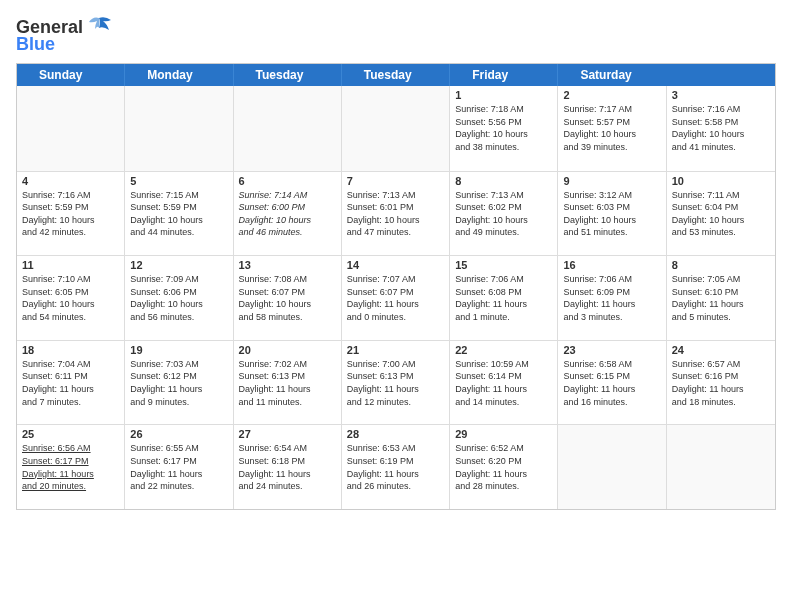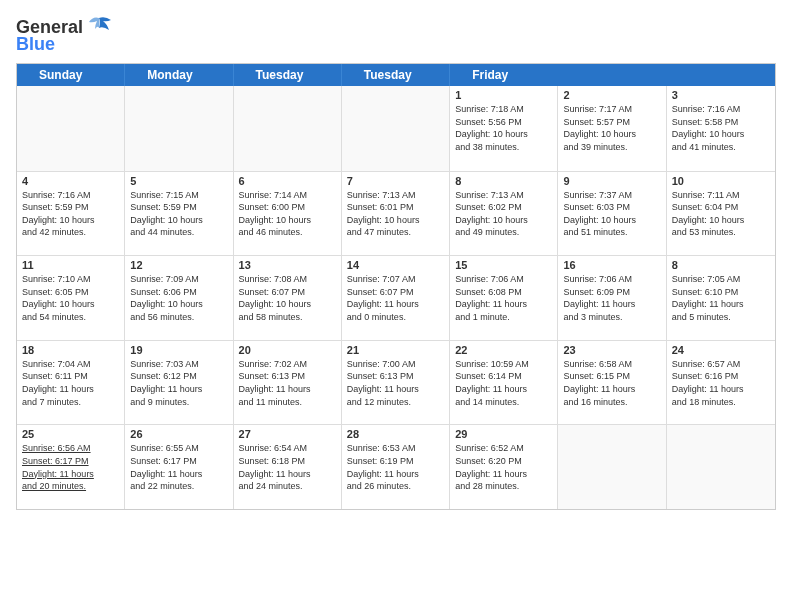--- a/index.html
+++ b/index.html
@@ -121,20 +121,21 @@
     </div>
   </div>
 
   <div class="calendar">
     <div class="cal-header" id="cal-header">
         <div class="cal-header-cell">Sunday</div>
         <div class="cal-header-cell">Monday</div>
         <div class="cal-header-cell">Tuesday</div>
         <div class="cal-header-cell">Tuesday</div>
         <div class="cal-header-cell">Friday</div>
+        <div class="cal-header-cell">Saturday</div>
       </div>
     <div class="cal-body" id="cal-body">
         <div class="cal-row">
           <div class="cal-cell empty"></div>
           <div class="cal-cell empty"></div>
           <div class="cal-cell empty"></div>
           <div class="cal-cell empty"></div>
           <div class="cal-cell">
             <div class="day-num">1</div>
             <div class="cell-info" style="white-space: pre-line;">Sunrise: 7:18 AM
@@ -167,42 +168,42 @@
           </div>
           <div class="cal-cell">
             <div class="day-num">5</div>
             <div class="cell-info" style="white-space: pre-line;">Sunrise: 7:15 AM
 Sunset: 5:59 PM
 Daylight: 10 hours
 and 44 minutes.</div>
           </div>
           <div class="cal-cell">
             <div class="day-num">6</div>
-            <div class="cell-info" style="white-space: pre-line;">Sunrise: 7:14 AM
+            <div class="cell-info" style="white-space: pre-line; font-style: italic;">Sunrise: 7:14 AM
 Sunset: 6:00 PM
 Daylight: 10 hours
 and 46 minutes.</div>
           </div>
           <div class="cal-cell">
             <div class="day-num">7</div>
             <div class="cell-info" style="white-space: pre-line;">Sunrise: 7:13 AM
 Sunset: 6:01 PM
 Daylight: 10 hours
 and 47 minutes.</div>
           </div>
           <div class="cal-cell">
             <div class="day-num">8</div>
             <div class="cell-info" style="white-space: pre-line;">Sunrise: 7:13 AM
 Sunset: 6:02 PM
 Daylight: 10 hours
 and 49 minutes.</div>
           </div>
           <div class="cal-cell">
             <div class="day-num">9</div>
-            <div class="cell-info" style="white-space: pre-line;">Sunrise: 7:37 AM
+            <div class="cell-info" style="white-space: pre-line;">Sunrise: 3:12 AM
 Sunset: 6:03 PM
 Daylight: 10 hours
 and 51 minutes.</div>
           </div>
           <div class="cal-cell">
             <div class="day-num">10</div>
             <div class="cell-info" style="white-space: pre-line;">Sunrise: 7:11 AM
 Sunset: 6:04 PM
 Daylight: 10 hours
 and 53 minutes.</div>

